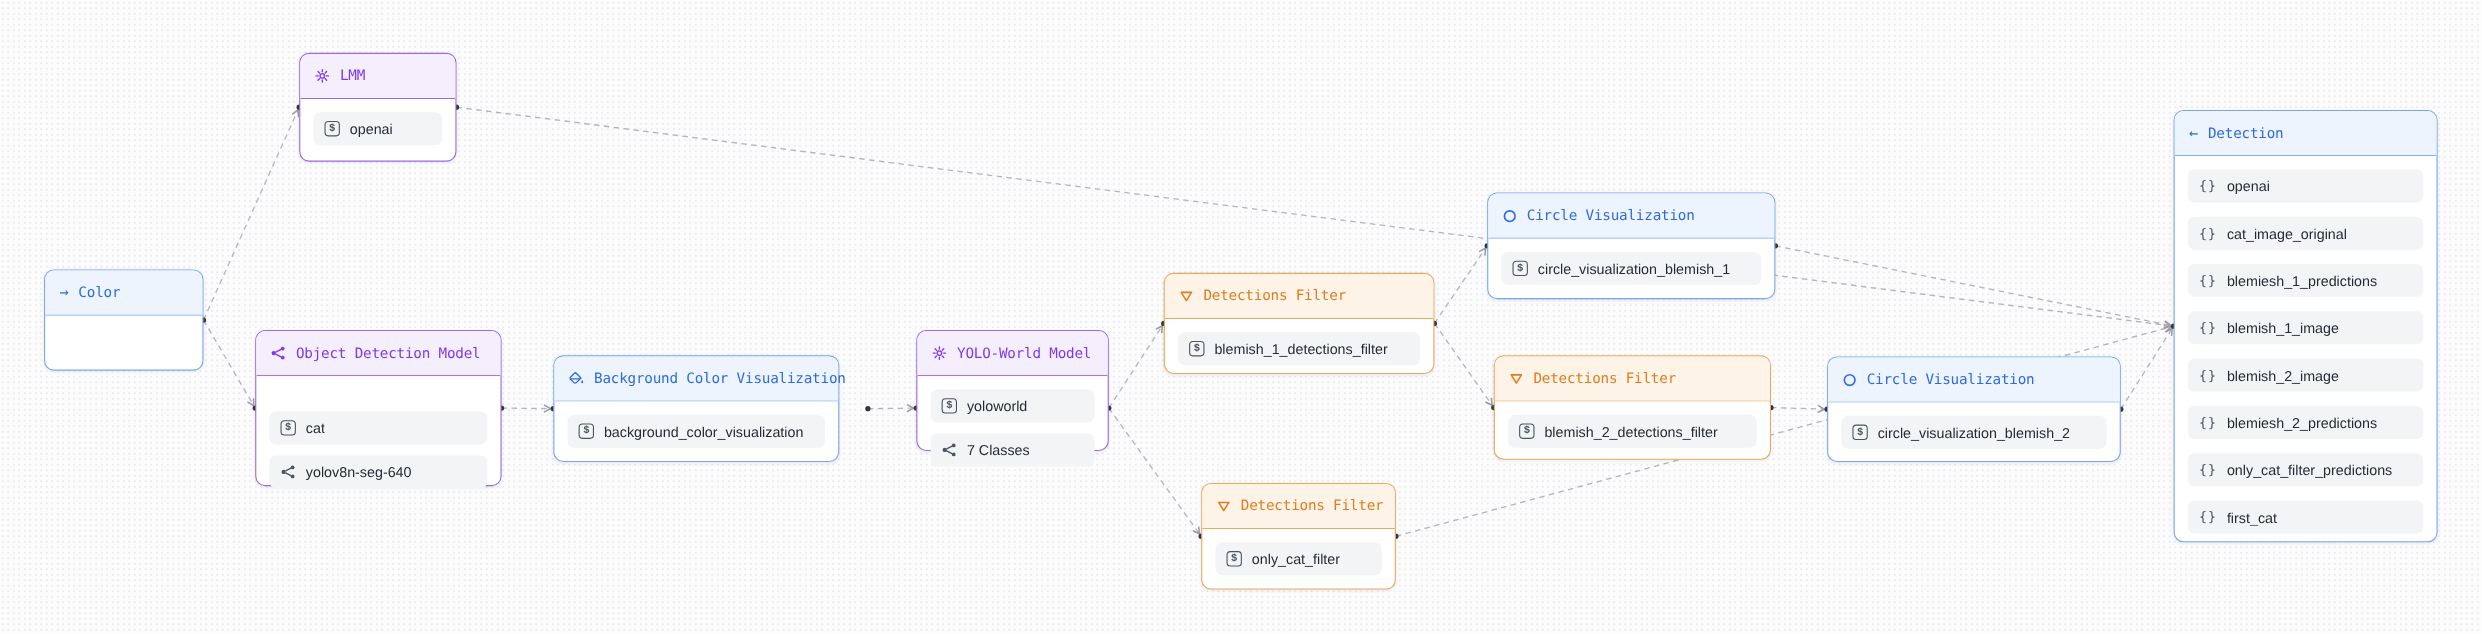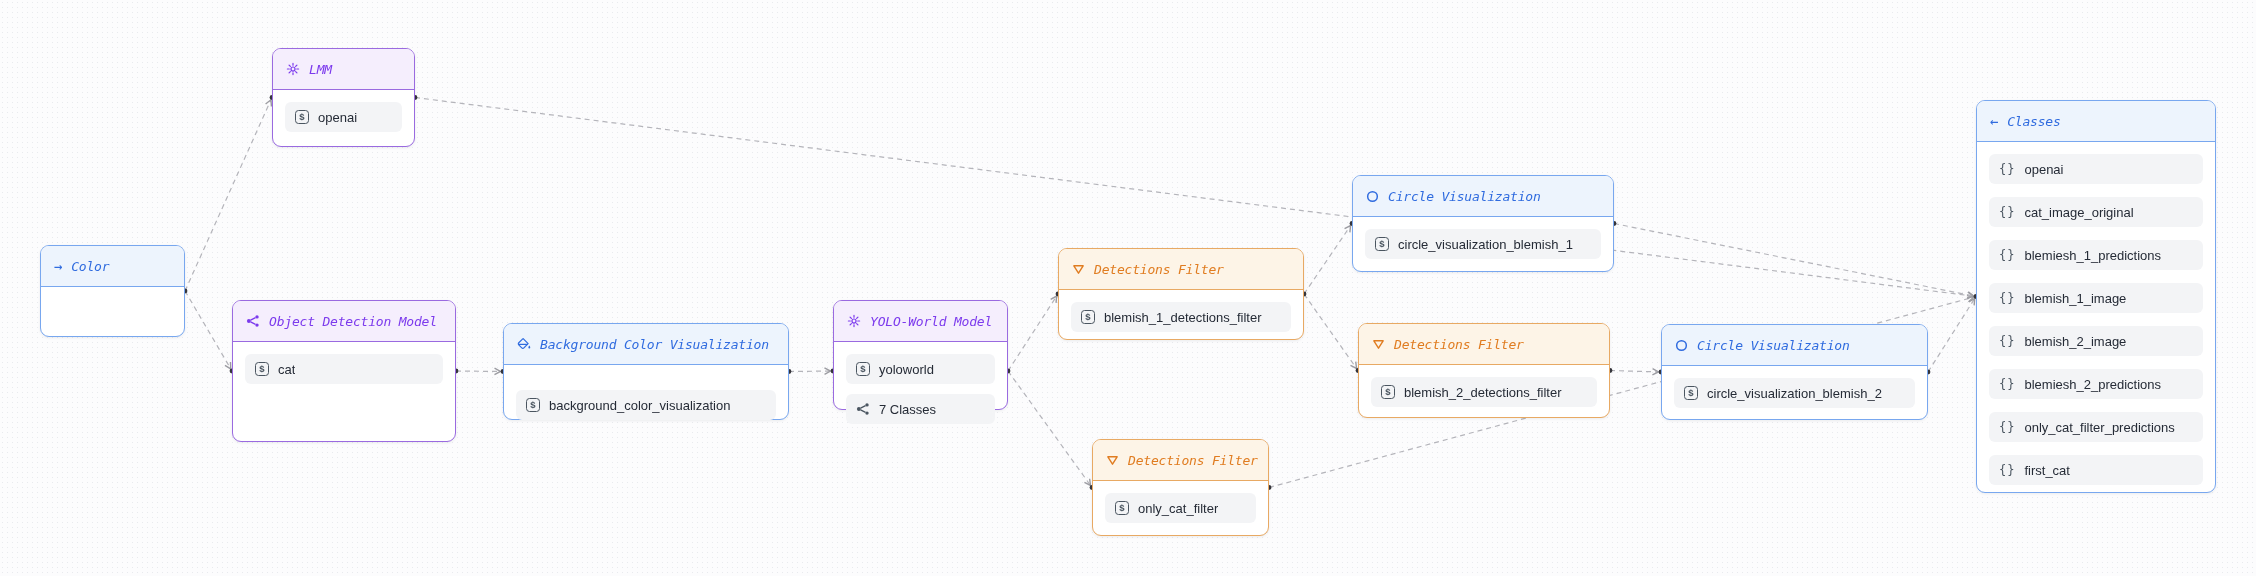--- a/index.html
+++ b/index.html
@@ -29,21 +29,20 @@
     flex:none;height:40px;
     display:flex;align-items:center;gap:9px;
     padding:0 13px;
     background:var(--hbg);
     color:var(--accent);
     border-bottom:1px solid var(--border);
     border-radius:8px 8px 0 0;
     font-family:"DejaVu Sans Mono", monospace;
     font-size:13px;letter-spacing:-0.2px;
     white-space:nowrap;
-    font-style:italic;
   }
   .node-body{
     flex:1;display:flex;flex-direction:column;gap:10px;
     padding:12px;box-sizing:border-box;
   }
   .node-response .node-body{gap:13px;}
   .node-item{
     flex:none;height:30px;
     background:#f3f4f6;border-radius:6px;
     display:flex;align-items:center;gap:9px;
@@ -129,43 +128,56 @@
     </div>
   </div>
 
   <div class="node scheme-blue" style="left: 40px; top: 245px; width: 145px; height: 92px;">
     <div class="node-header">
       <span class="icon hdr-glyph">→</span>
       <span class="node-title">Color</span>
     </div>
   </div>
 
-  <div class="node scheme-purple" style="left: 232px; top: 300px; width: 224px; height: 142px;">
+  <div class="node scheme-purple" style="left: 232px; top: 300px; width: 224px; height: 142px; gap: 20px;">
     <div class="node-header">
       <span class="icon">
         <svg width="14" height="14" viewBox="0 0 14 14">
             <g fill="currentColor">
               <circle cx="2.9" cy="7" r="2"></circle>
               <circle cx="11" cy="2.9" r="1.7"></circle>
               <circle cx="11" cy="11.1" r="1.7"></circle>
             </g>
             <path d="M4.6 6.1 9.5 3.6M4.6 7.9 9.5 10.4" stroke="currentColor" stroke-width="1.3" fill="none"></path>
           </svg>
       </span>
       <span class="node-title">Object Detection Model</span>
     </div>
     <div class="node-body">
       <div class="node-item">
         <span class="icon sq-icon">$</span>
         <span class="item-label">cat</span>
       </div>
-    </div>
-  </div>
-
-  <div class="node scheme-blue" style="left: 503px; top: 323px; width: 286px; height: 97px; gap: 13px;">
+      <div class="node-item">
+        <span class="icon">
+          <svg width="14" height="14" viewBox="0 0 14 14">
+              <g fill="#4a5560">
+                <circle cx="2.9" cy="7" r="2"></circle>
+                <circle cx="11" cy="2.9" r="1.7"></circle>
+                <circle cx="11" cy="11.1" r="1.7"></circle>
+              </g>
+              <path d="M4.6 6.1 9.5 3.6M4.6 7.9 9.5 10.4" stroke="#4a5560" stroke-width="1.3" fill="none"></path>
+            </svg>
+        </span>
+        <span class="item-label">yolov8n-seg-640</span>
+      </div>
+    </div>
+  </div>
+
+  <div class="node scheme-blue" style="left: 503px; top: 323px; width: 260px; height: 97px;">
     <div class="node-header">
       <span class="icon">
         <svg width="14" height="14" viewBox="0 0 15 14">
             <g stroke="currentColor" fill="none" stroke-width="1.3" stroke-linejoin="round">
               <path d="M6.6 1.3 11.9 6.6 7.4 11.1a1.6 1.6 0 0 1-2.3 0L1.9 7.9a1.6 1.6 0 0 1 0-2.3L5.6 2z"></path>
               <path d="M2 7.4h9.3"></path>
             </g>
             <path d="M13.2 8.6c.6.9 1 1.6 1 2.1a1 1 0 0 1-2 0c0-.5.4-1.2 1-2.1z" fill="currentColor"></path>
           </svg>
       </span>
@@ -291,21 +303,21 @@
       <div class="node-item">
         <span class="icon sq-icon">$</span>
         <span class="item-label">only_cat_filter</span>
       </div>
     </div>
   </div>
 
   <div class="node scheme-blue node-response" style="left: 1976px; top: 100px; width: 240px; height: 393px;">
     <div class="node-header">
       <span class="icon hdr-glyph">←</span>
-      <span class="node-title">Classes</span>
+      <span class="node-title">Detection</span>
     </div>
     <div class="node-body">
       <div class="node-item">
         <span class="icon brace-icon">{}</span>
         <span class="item-label">openai</span>
       </div>
       <div class="node-item">
         <span class="icon brace-icon">{}</span>
         <span class="item-label">cat_image_original</span>
       </div>

